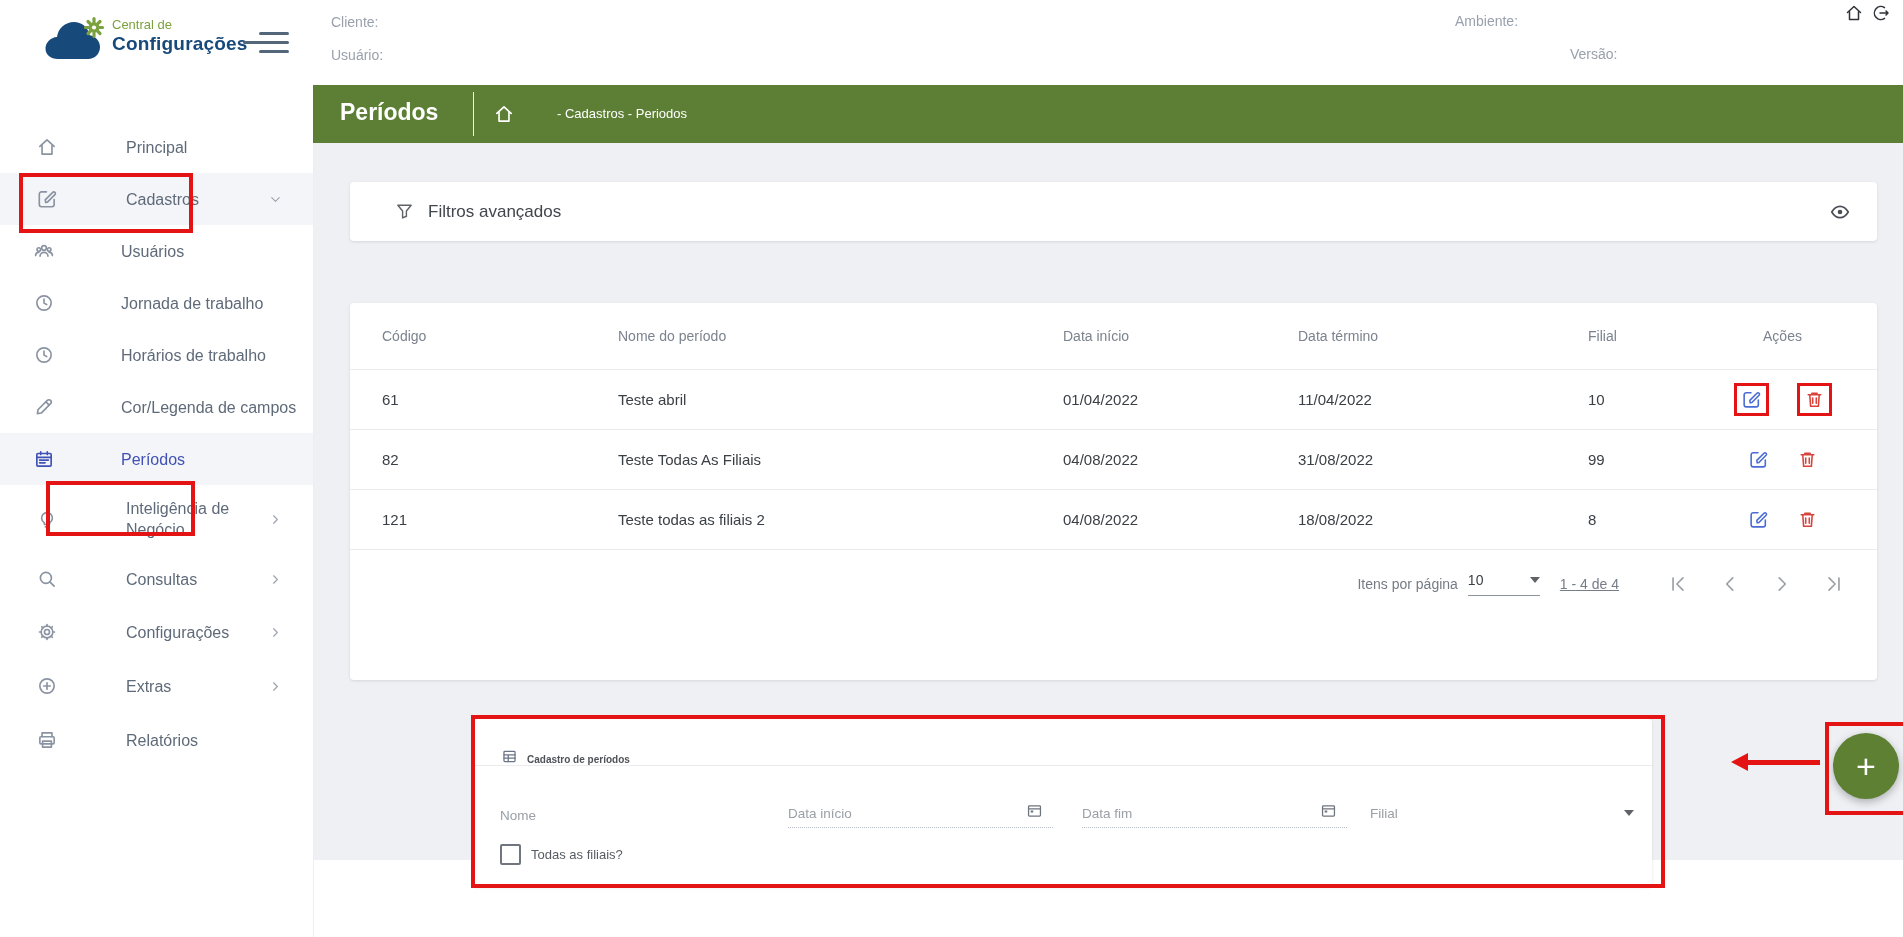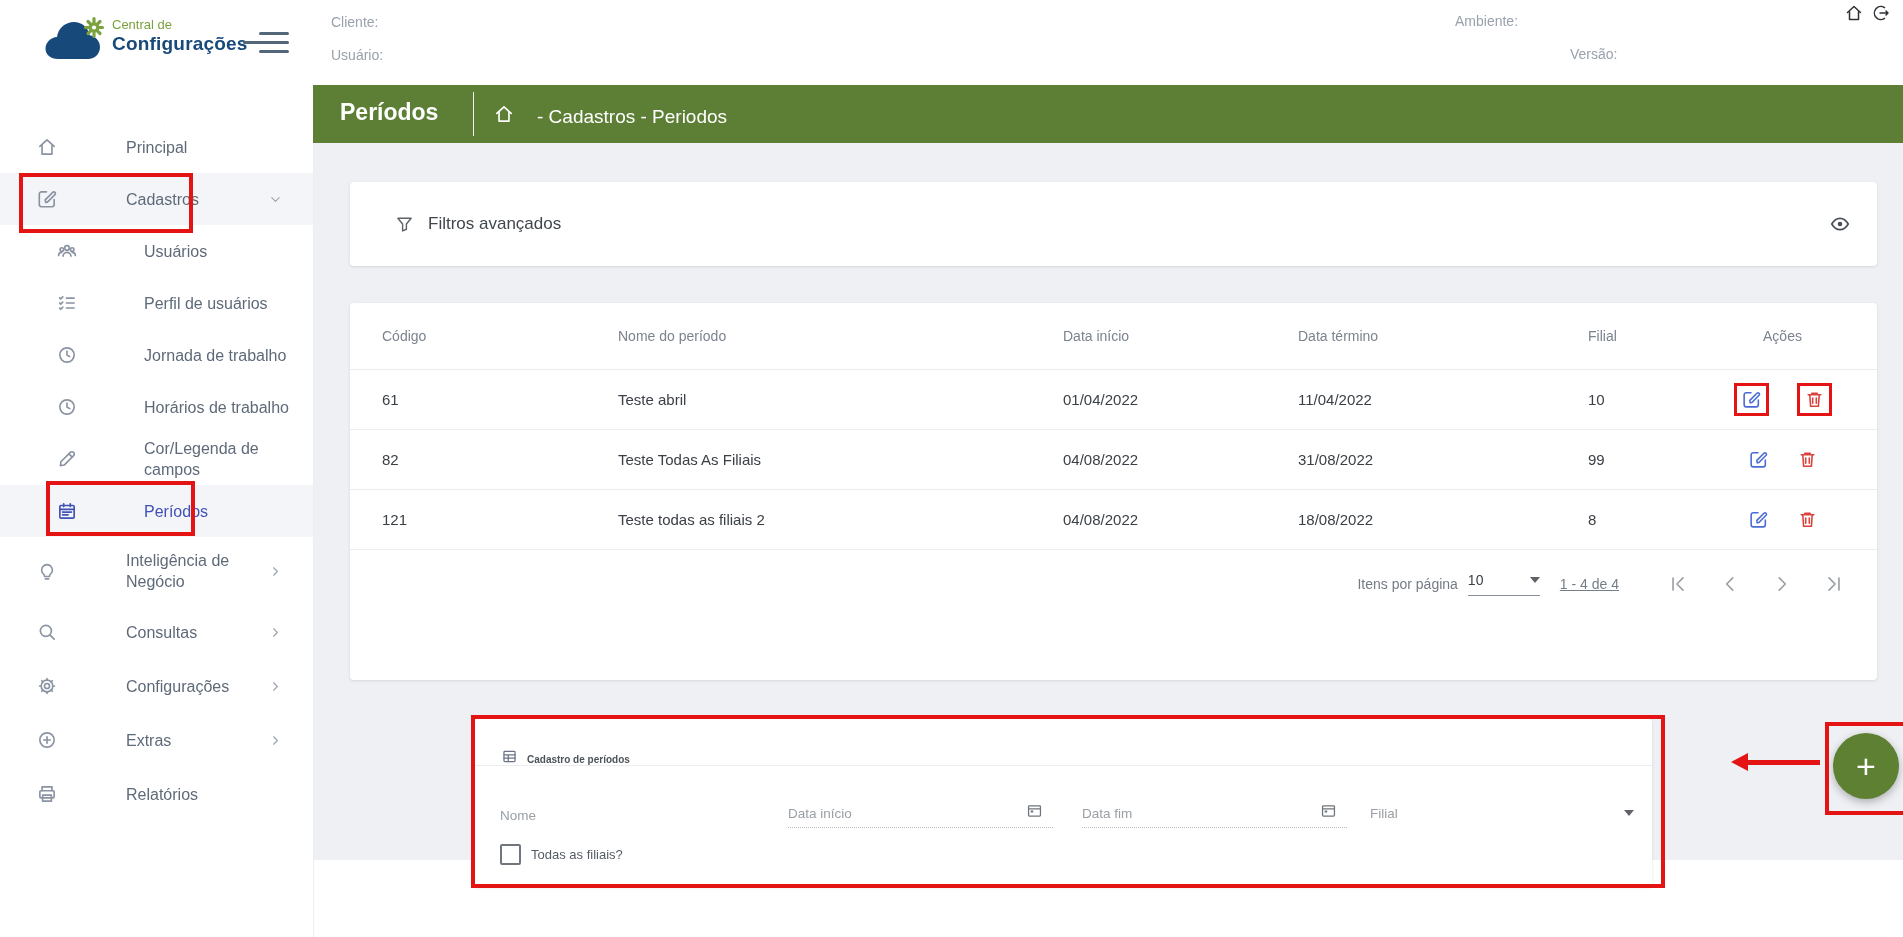--- a/index.html
+++ b/index.html
@@ -24,43 +24,43 @@
   .lbl-versao{left:1570px;top:46px;}
   .top-icons{position:absolute;right:12px;top:3px;display:flex;gap:7px;color:#2f3337;}
   .top-icons .ic{width:20px;height:20px;cursor:pointer;}
 
   
   .sidebar{position:absolute;left:0;top:85px;width:313px;height:852px;background:#fff;
            border-right:1px solid #eceef2;z-index:2;}
   .side-list{padding-top:36px;}
   .side-item{position:relative;height:52px;display:flex;align-items:center;padding-left:36px;
              color:#5f6a79;font-size:16px;cursor:pointer;box-sizing:border-box;gap:48px;}
-  .side-item.lvl2{padding-left:56px;}
+  .side-item.lvl2{padding-left:33px;}
   .side-item.selected{background:#f4f5f8;}
   .side-item.active{color:#3f51b5;}
   .side-item.active .s-icon{color:#3f51b5;}
   .side-item.two-line{height:68px;}
   .side-item:nth-child(n+10){height:54px;}
   .s-icon{width:22px;height:22px;margin-right:20px;color:#8a93a2;flex:none;}
   .lvl2 .s-icon{margin-right:18px;}
   .s-label{line-height:21px;}
   .s-chevron{position:absolute;right:30px;width:15px;height:15px;color:#9aa3ae;}
 
   
   .pageband{position:absolute;left:313px;top:85px;width:1590px;height:58px;background:#5d7f35;color:#fff;z-index:2;}
   .pb-title{position:absolute;left:27px;top:14px;font-size:23px;font-weight:bold;}
   .pb-divider{position:absolute;left:160px;top:7px;width:1px;height:44px;background:rgba(255,255,255,.9);}
   .pb-home{position:absolute;left:180px;top:18px;width:22px;height:22px;cursor:pointer;}
-  .pb-crumb{position:absolute;left:224px;top:21px;font-size:19px;}
+  .pb-crumb{position:absolute;left:244px;top:21px;font-size:13px;}
 
   
   .contentbg{position:absolute;left:313px;top:143px;width:1590px;height:717px;background:#eef0f4;z-index:1;}
   .card{position:absolute;background:#fff;border-radius:4px;box-shadow:0 1px 3px rgba(60,64,67,.14);z-index:2;}
 
-  .filter-card{left:350px;top:182px;width:1527px;height:84px;display:flex;align-items:center;
+  .filter-card{left:350px;top:182px;width:1527px;height:59px;display:flex;align-items:center;
                padding:0 26px 0 45px;box-sizing:border-box;cursor:pointer;}
   .f-icon{width:19px;height:19px;color:#5f6368;}
   .f-title{font-size:17px;color:#41464d;margin-left:14px;}
   .eye-btn{margin-left:auto;width:22px;height:22px;color:#4a4f55;cursor:pointer;}
 
   .table-card{left:350px;top:303px;width:1527px;height:377px;box-sizing:border-box;}
   .trow{display:grid;grid-template-columns:236px 445px 235px 290px 100px 1fr;
         padding-left:32px;align-items:center;box-sizing:border-box;}
   .thead{height:67px;border-bottom:1px solid #ececef;color:#7b838e;font-size:14px;}
   .tbody .trow{height:60px;border-bottom:1px solid #ececef;color:#3b4046;font-size:15px;}
@@ -196,29 +196,20 @@
             <svg viewBox="0 0 20 20" fill="none" stroke="currentColor" stroke-width="1.5" stroke-linecap="round" stroke-linejoin="round">
               <circle cx="10" cy="7.2" r="2.1"></circle>
               <circle cx="5.3" cy="8.6" r="1.6"></circle>
               <circle cx="14.7" cy="8.6" r="1.6"></circle>
               <path d="M6.4 14.8c0-2 1.6-3.6 3.6-3.6s3.6 1.6 3.6 3.6"></path>
               <path d="M2.4 14.2c0-1.6 1.3-2.9 2.9-2.9"></path>
               <path d="M17.6 14.2c0-1.6-1.3-2.9-2.9-2.9"></path>
             </svg>
           </span>
           <span class="s-label">Usuários</span>
-        </div>
-        <div class="side-item lvl2">
-          <span class="s-icon">
-            <svg viewBox="0 0 20 20" fill="none" stroke="currentColor" stroke-width="1.5" stroke-linecap="round" stroke-linejoin="round">
-              <path d="M3.3 5.3l1 1 1.9-1.9M3.3 10l1 1 1.9-1.9M3.3 14.7l1 1 1.9-1.9"></path>
-              <path d="M9.5 5.5H16.5M9.5 10H16.5M9.5 14.5H16.5"></path>
-            </svg>
-          </span>
-          <span class="s-label">Perfil de usuários</span>
         </div>
         <div class="side-item lvl2">
           <span class="s-icon">
             <svg viewBox="0 0 20 20" fill="none" stroke="currentColor" stroke-width="1.5" stroke-linecap="round" stroke-linejoin="round">
               <circle cx="10" cy="10" r="6.5"></circle>
               <path d="M10 6.5V10l2.5 1.5"></path>
             </svg>
           </span>
           <span class="s-label">Jornada de trabalho</span>
         </div>

